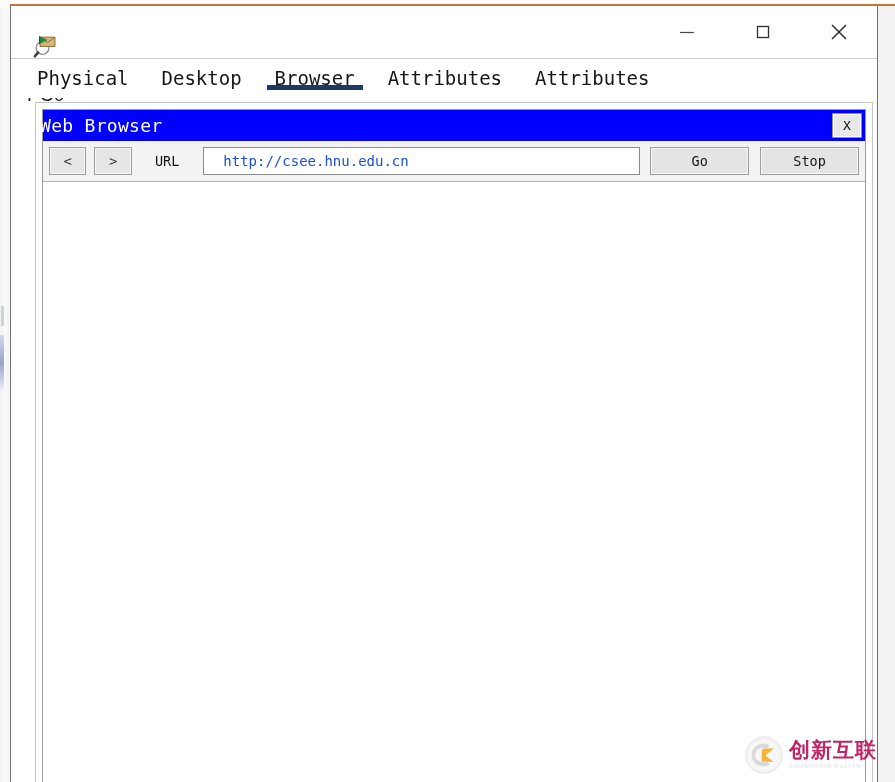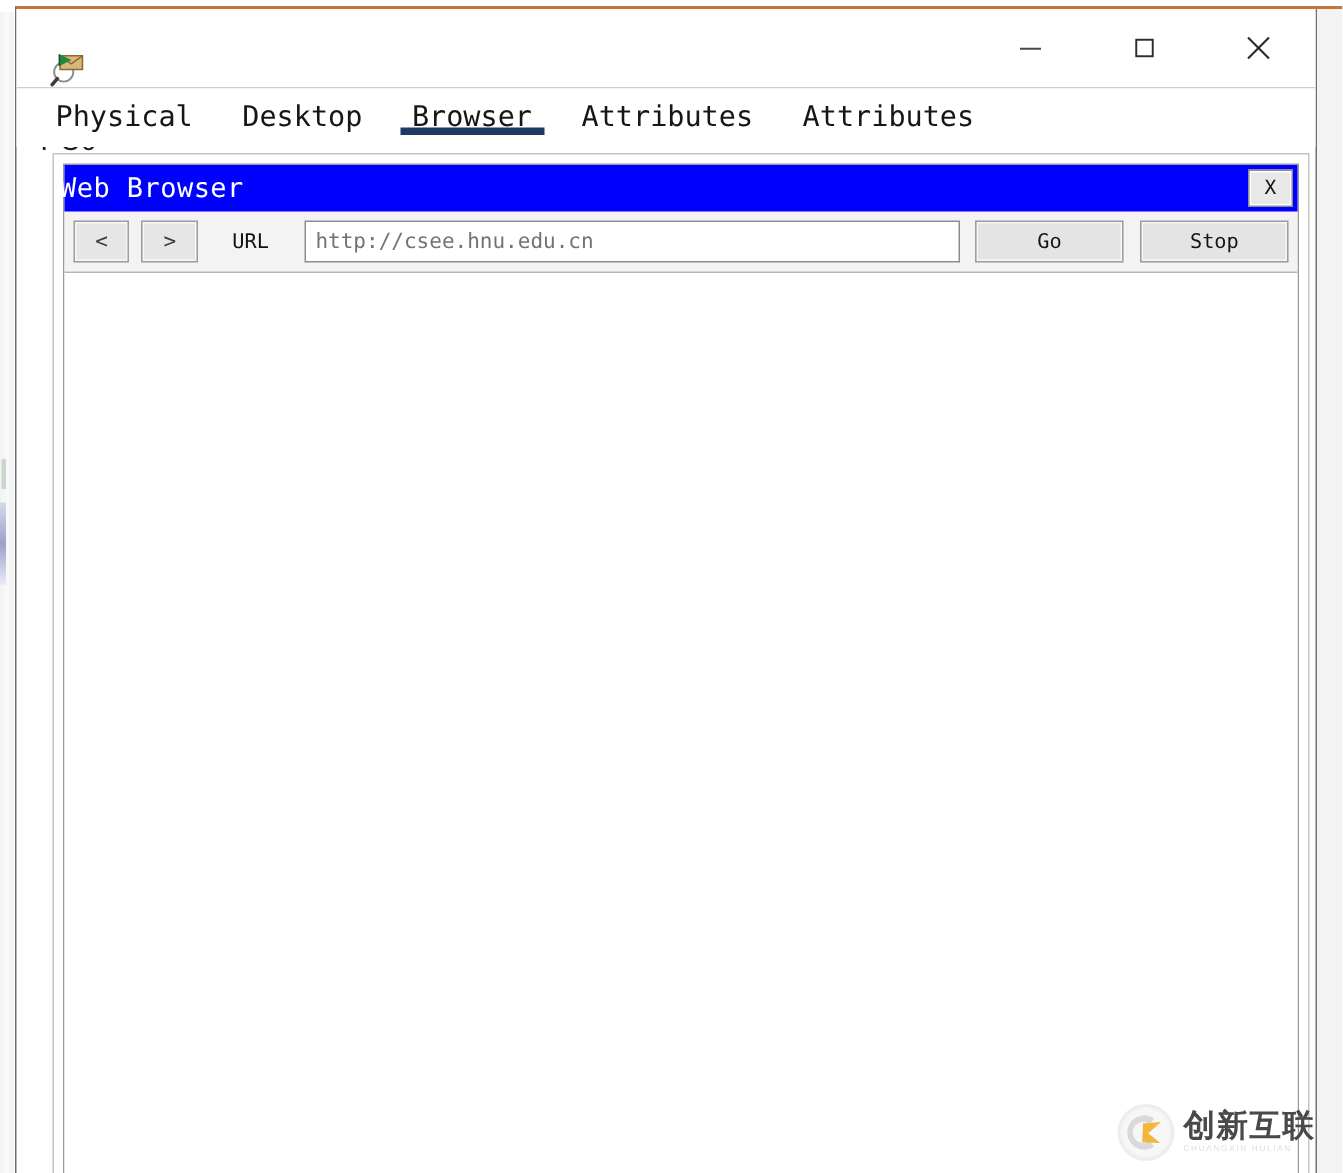--- a/index.html
+++ b/index.html
@@ -261,22 +261,22 @@
   }
   .url-input {
     flex: 0 0 auto;
     width: 437px;
     height: 28px;
     background: #ffffff;
     border: 1px solid #8c8c8c;
     box-sizing: border-box;
     font-family: "DejaVu Sans Mono", monospace;
     font-size: 14px;
-    color: #737373;
-    padding: 0 6px;
+    color: #1d4ed8;
+    padding: 0 19px;
     outline: none;
     border-radius: 0;
     margin-left: 17px;
   }
   .action-btn {
     width: 114px;
     height: 28px;
     background: #e4e4e4;
     border: 1px solid #9d9d9d;
     box-shadow: inset 0 0 0 1px #f6f6f6;
@@ -326,21 +326,21 @@
   }
   .wm-text {
     display: flex;
     flex-direction: column;
     line-height: 1;
   }
   .wm-cn {
     font-family: "DejaVu Sans", sans-serif;
     font-size: 21px;
     font-weight: bold;
-    color: #404040;
+    color: #be185d;
     letter-spacing: 1px;
   }
   .wm-en {
     font-family: "Liberation Sans", sans-serif;
     font-size: 5.5px;
     color: #dcdcdc;
     letter-spacing: 1.1px;
     margin-top: 3px;
   }
 </style>

